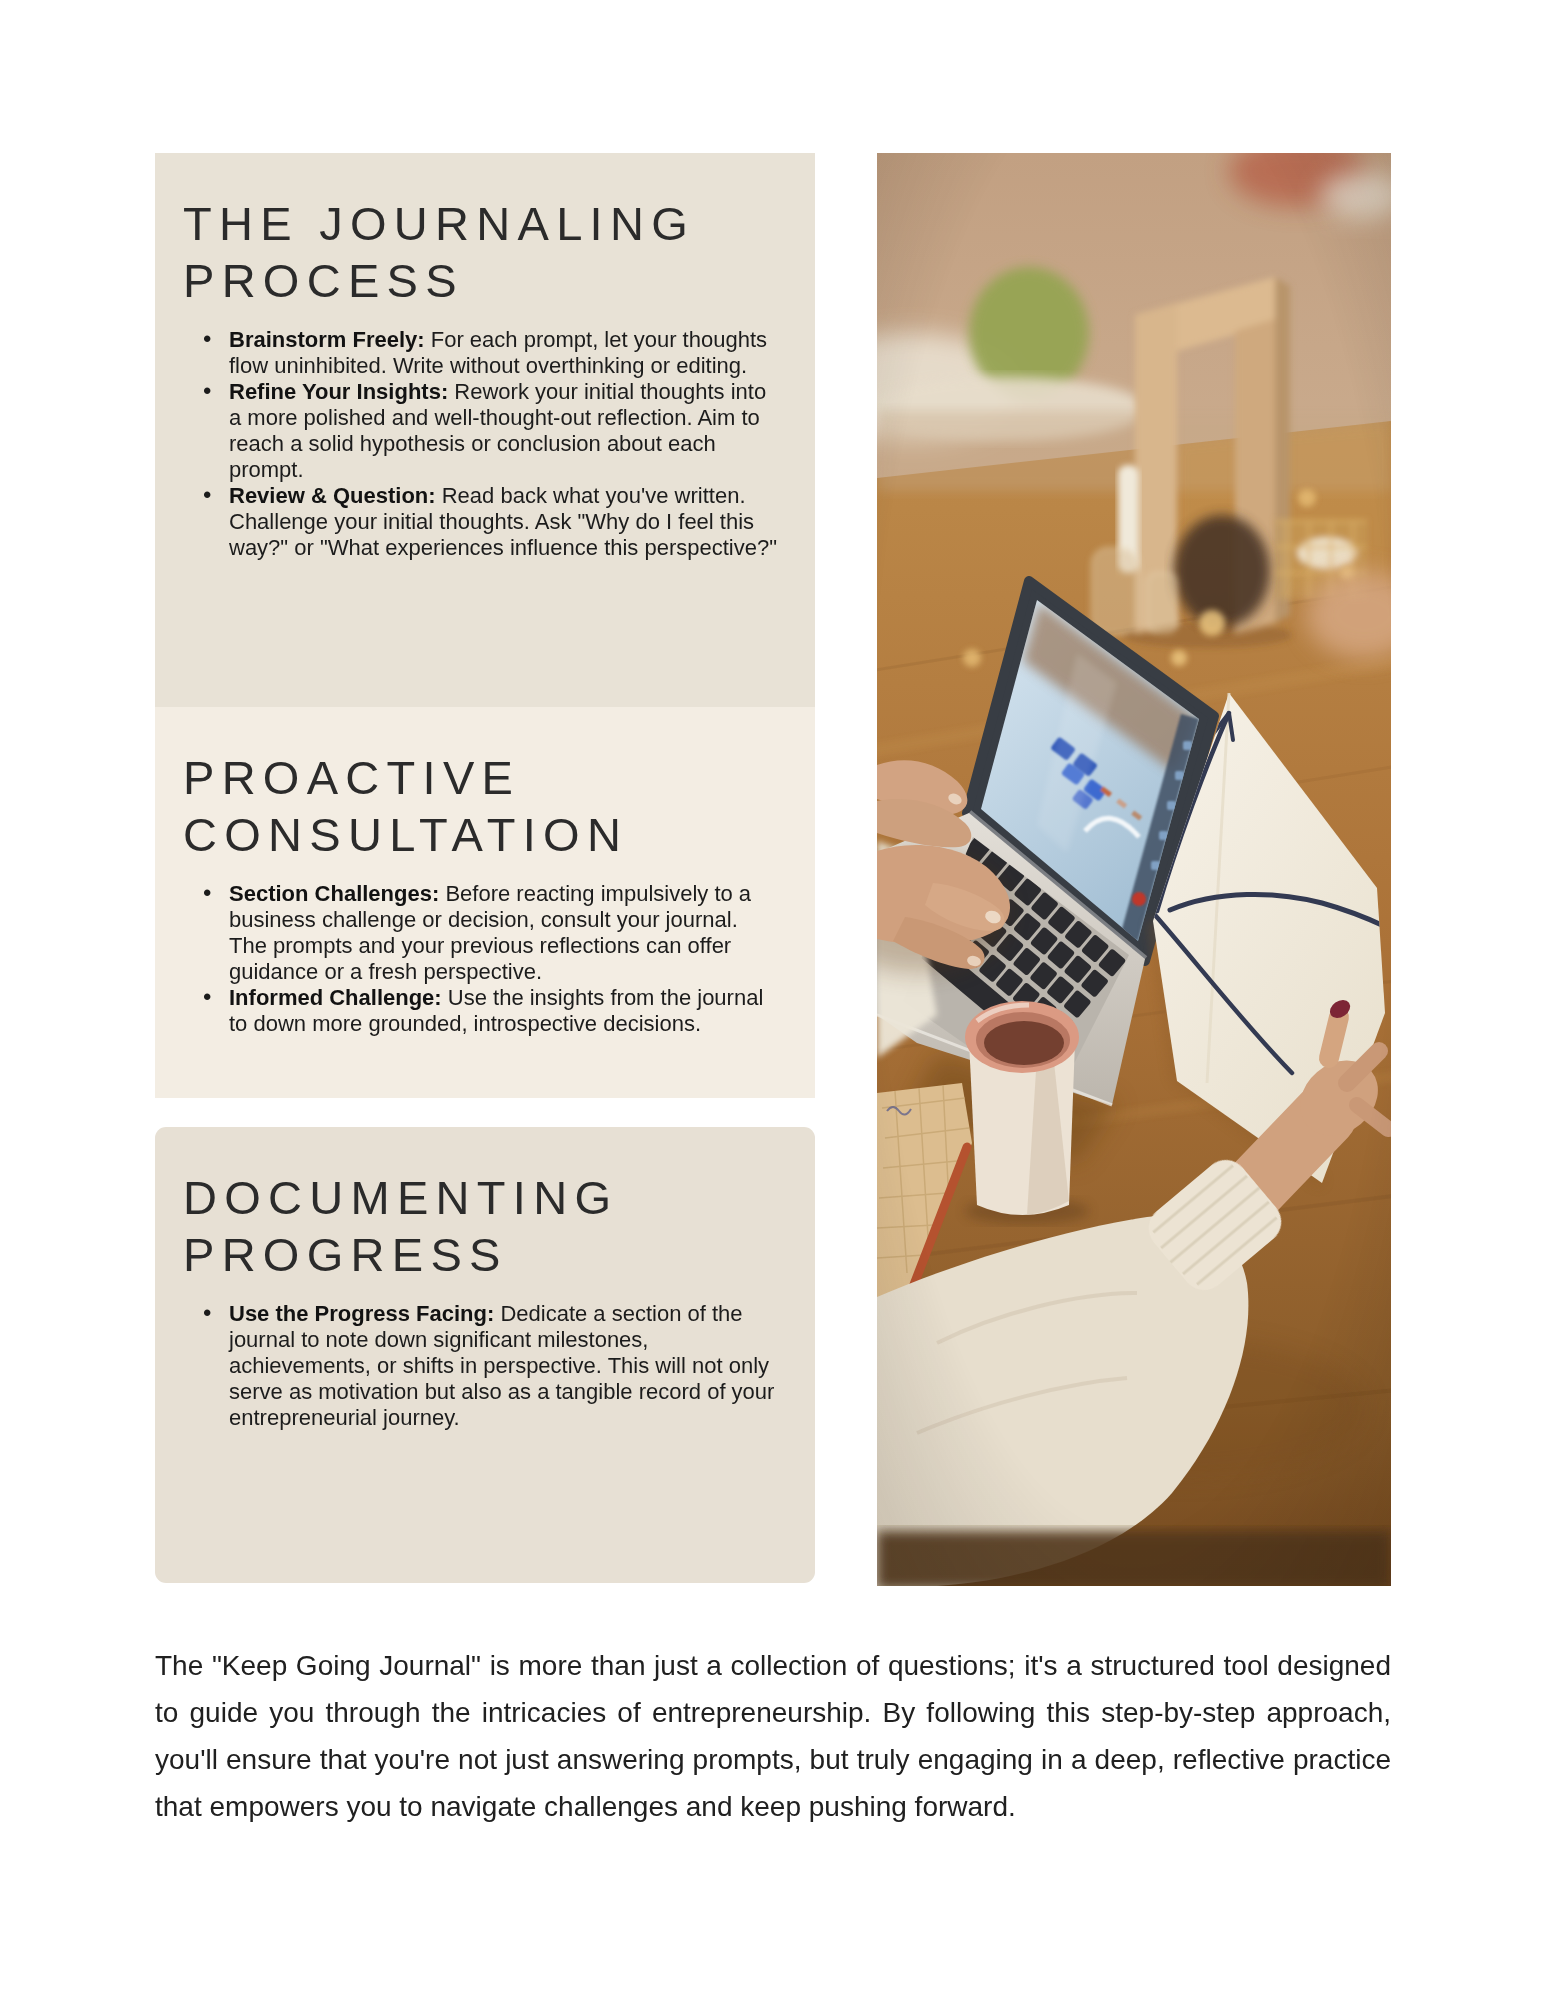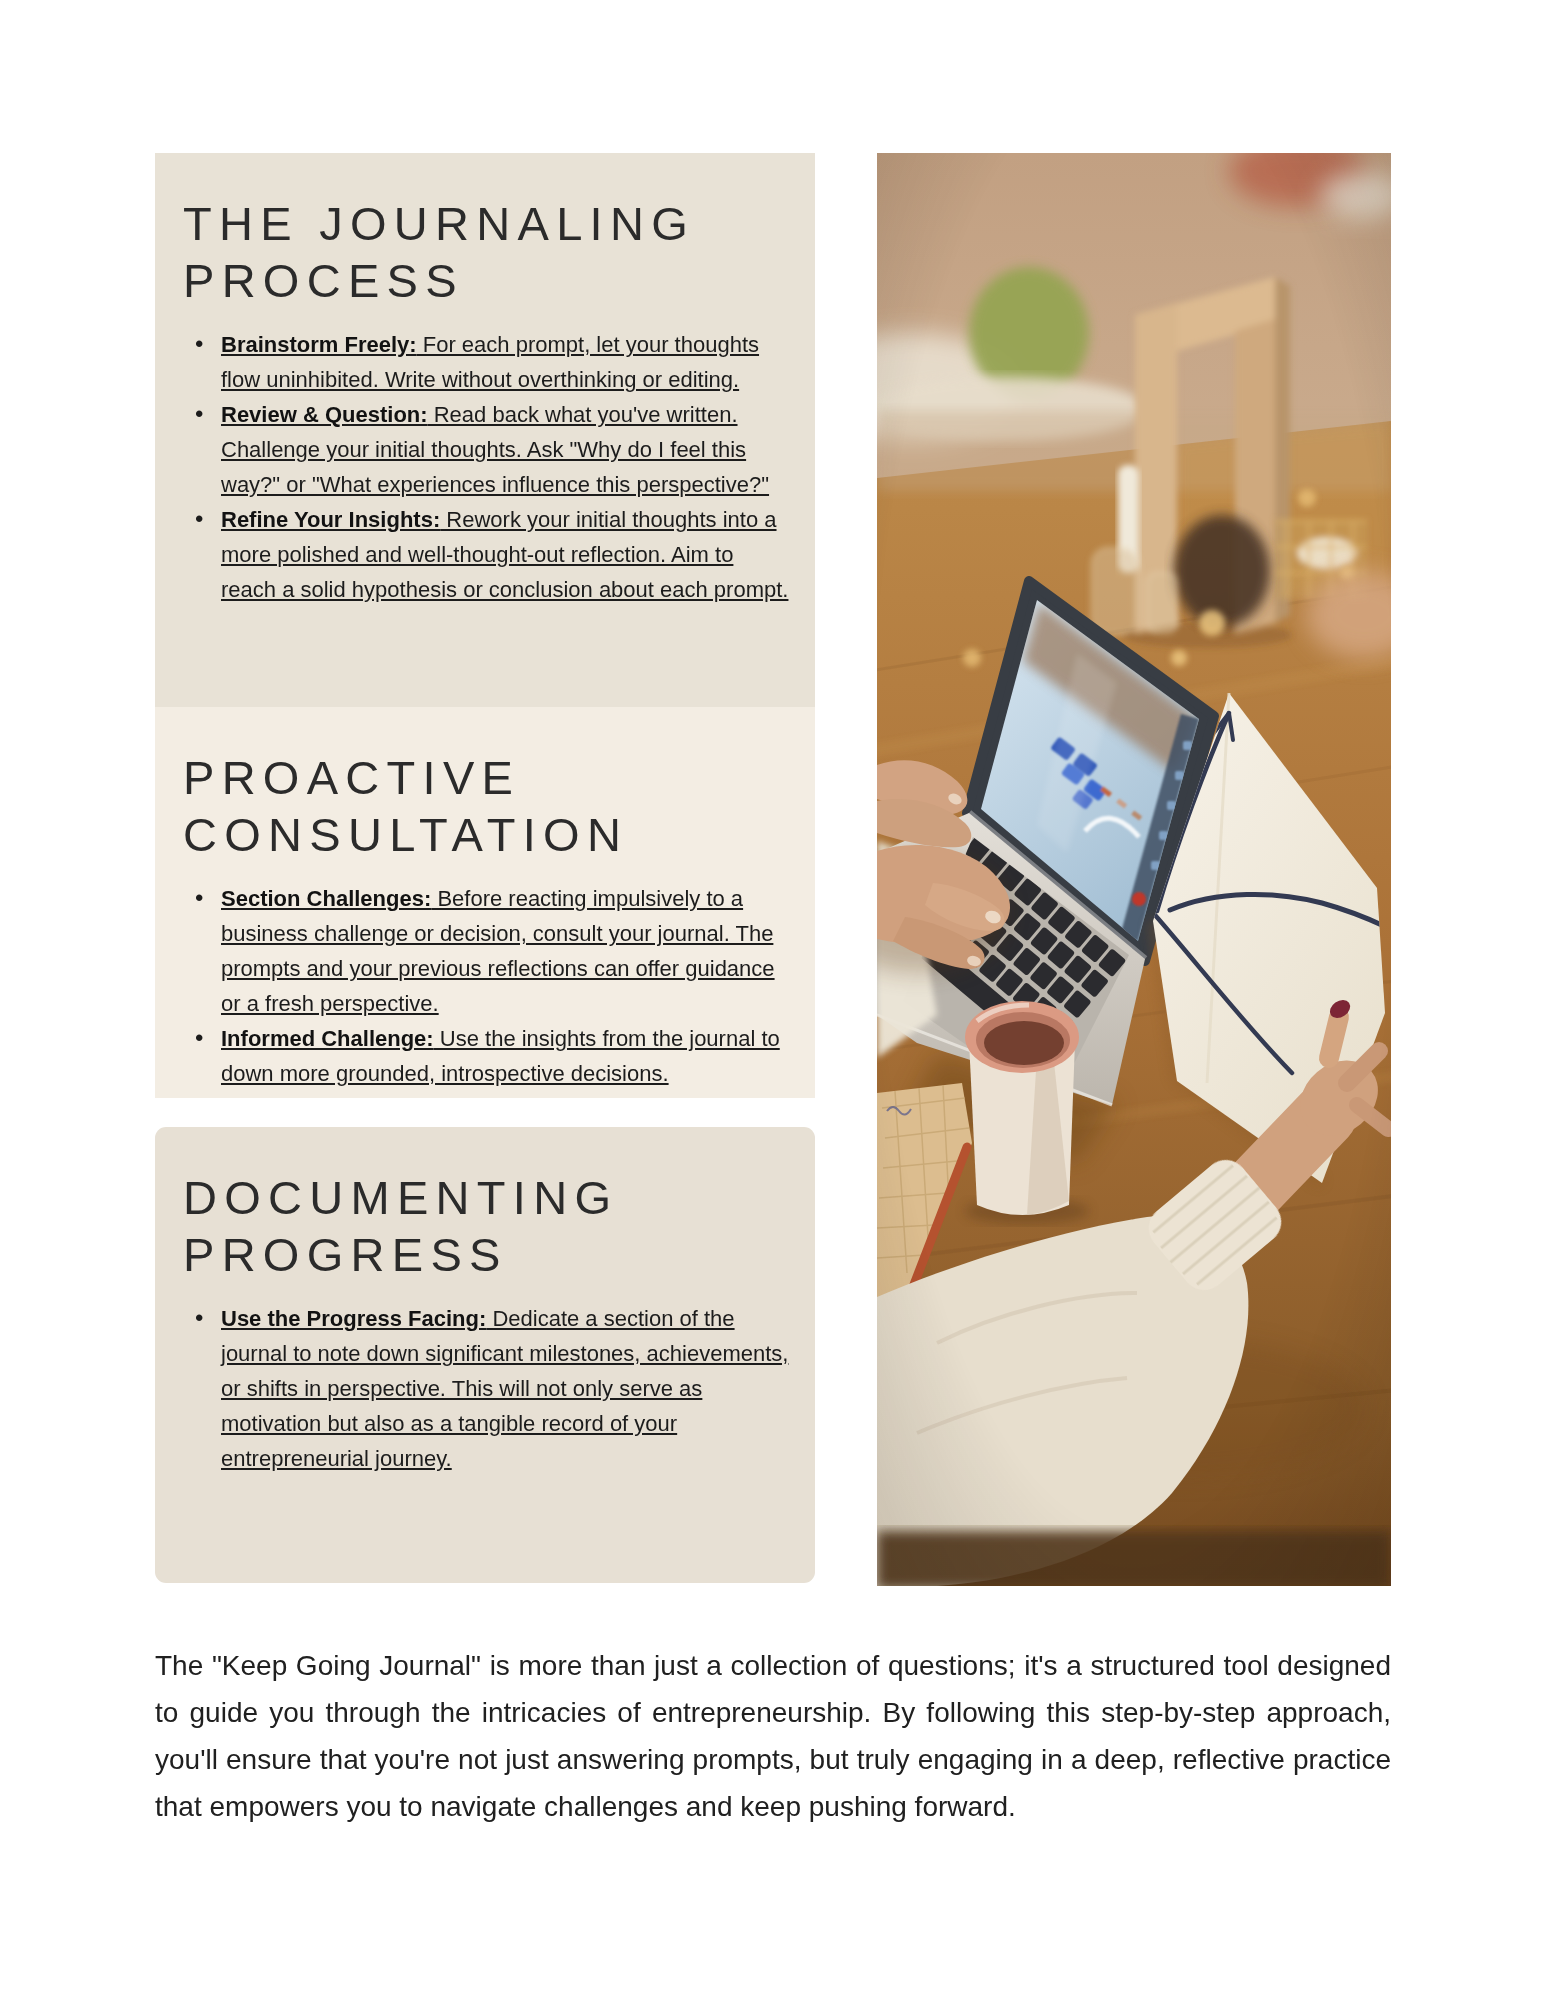--- a/index.html
+++ b/index.html
@@ -6,43 +6,43 @@
   .page{position:relative;width:1545px;height:2000px;background:var(--page_bg,#ffffff);
         font-family:"Liberation Sans",sans-serif;overflow:hidden;}
   .card{position:absolute;left:155px;width:660px;box-sizing:border-box;
         padding:42px 18px 0 24px;}
   .card-1{top:153px;height:674px;background:var(--card1_bg,#e8e2d6);}
   .card-2{top:707px;height:391px;background:var(--card2_bg,#f3ede3);}
   .card-3{top:1127px;height:456px;background:var(--card3_bg,#e7e0d4);border-radius:11px;}
   .card h2{margin:0 0 18px 4px;font-weight:400;font-size:47px;line-height:57px;
         letter-spacing:.155em;color:var(--heading,#2b2b2b);white-space:pre-line;
         font-family:"Liberation Sans",sans-serif;}
-  .card ul{margin:8px;padding:0;list-style:none;font-size:22px;line-height:35px;
-        color:var(--body,#1c1c1c);text-decoration:underline;}
+  .card ul{margin:16px;padding:0;list-style:none;font-size:22px;line-height:26px;
+        color:var(--body,#1c1c1c);}
   .card li{position:relative;padding-left:34px;}
   .card li::before{content:"\2022";position:absolute;left:8px;top:-1px;font-size:24px;color:#1c1c1c;}
   .lead{font-weight:bold;color:#121212;}
   figure.photo{position:absolute;left:877px;top:153px;width:514px;height:1433px;margin:0;
         overflow:hidden;background:#b98a55;}
   figure.photo svg{display:block;width:100%;height:100%;}
   .footer{position:absolute;left:155px;top:1642px;width:1236px;margin:0;
         font-size:28px;line-height:47px;color:#202020;text-align:justify;}
 </style>
 </head>
 <body>
 
 <div class="page">
 
   <section class="card card-1">
     <h2>THE JOURNALING
 PROCESS</h2>
     <ul>
       <li><span class="lead">Brainstorm Freely:</span><span> For each prompt, let your thoughts flow uninhibited. Write without overthinking or editing.</span></li>
+      <li><span class="lead">Refine Your Insights:</span><span> Rework your initial thoughts into a more polished and well-thought-out reflection. Aim to reach a solid hypothesis or conclusion about each prompt.</span></li>
       <li><span class="lead">Review &amp; Question:</span><span> Read back what you've written. Challenge your initial thoughts. Ask "Why do I feel this way?" or "What experiences influence this perspective?"</span></li>
-      <li><span class="lead">Refine Your Insights:</span><span> Rework your initial thoughts into a more polished and well-thought-out reflection. Aim to reach a solid hypothesis or conclusion about each prompt.</span></li>
     </ul>
   </section>
 
   <section class="card card-2">
     <h2>PROACTIVE
 CONSULTATION</h2>
     <ul>
       <li><span class="lead">Section Challenges:</span><span> Before reacting impulsively to a business challenge or decision, consult your journal. The prompts and your previous reflections can offer guidance or a fresh perspective.</span></li>
       <li><span class="lead">Informed Challenge:</span><span> Use the insights from the journal to down more grounded, introspective decisions.</span></li>
     </ul>

